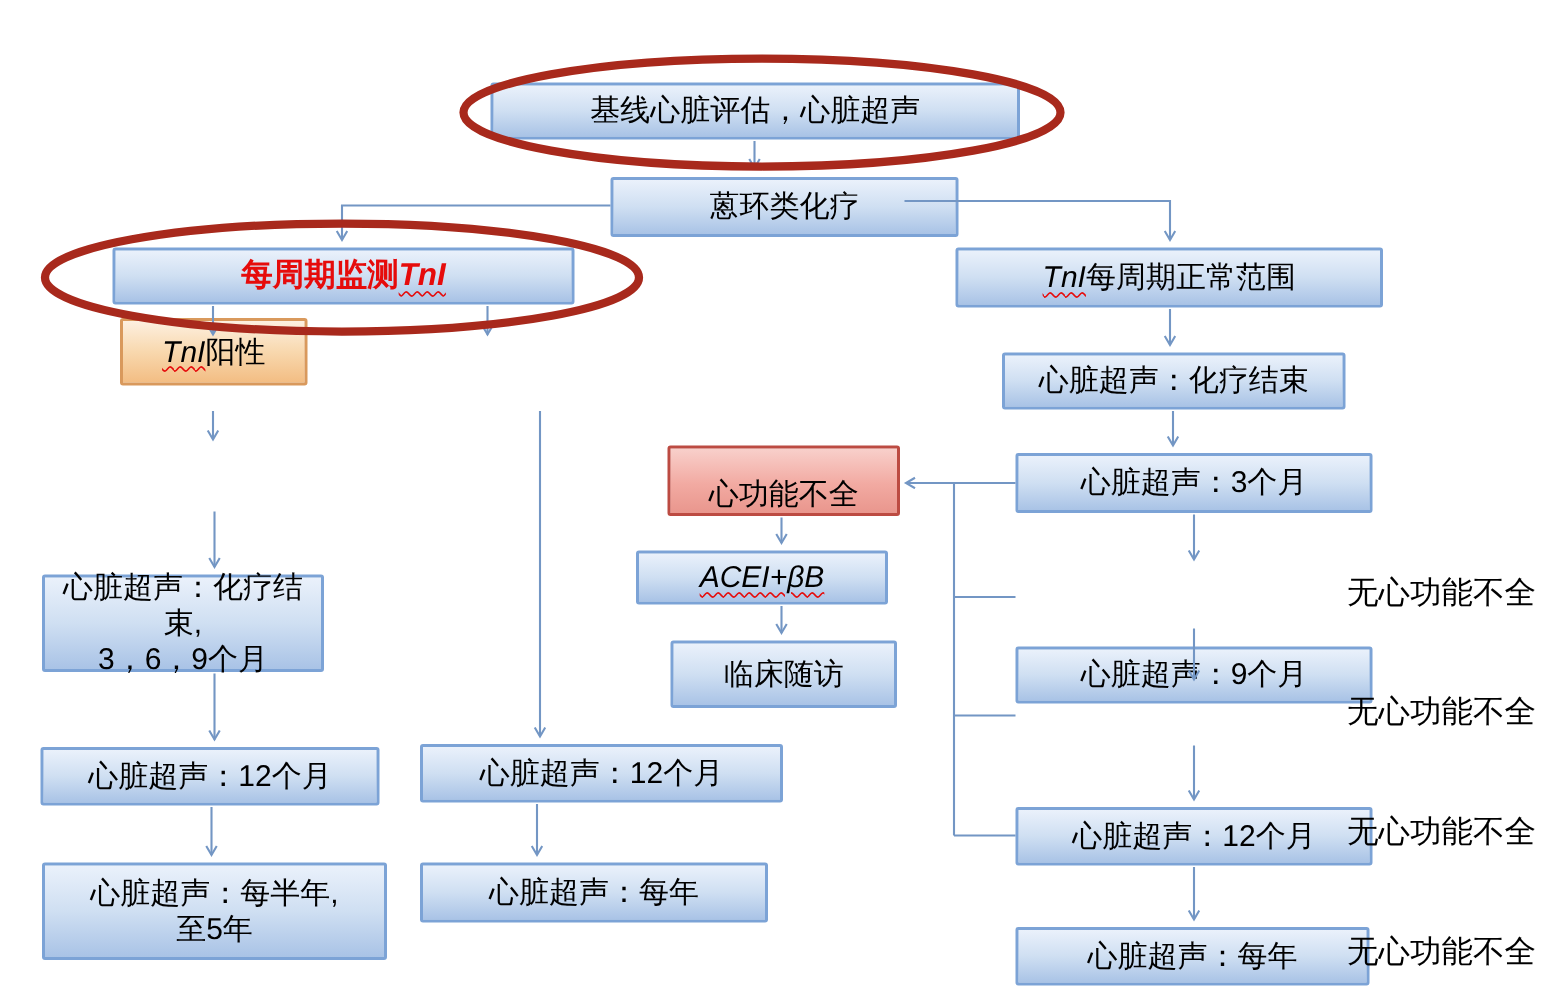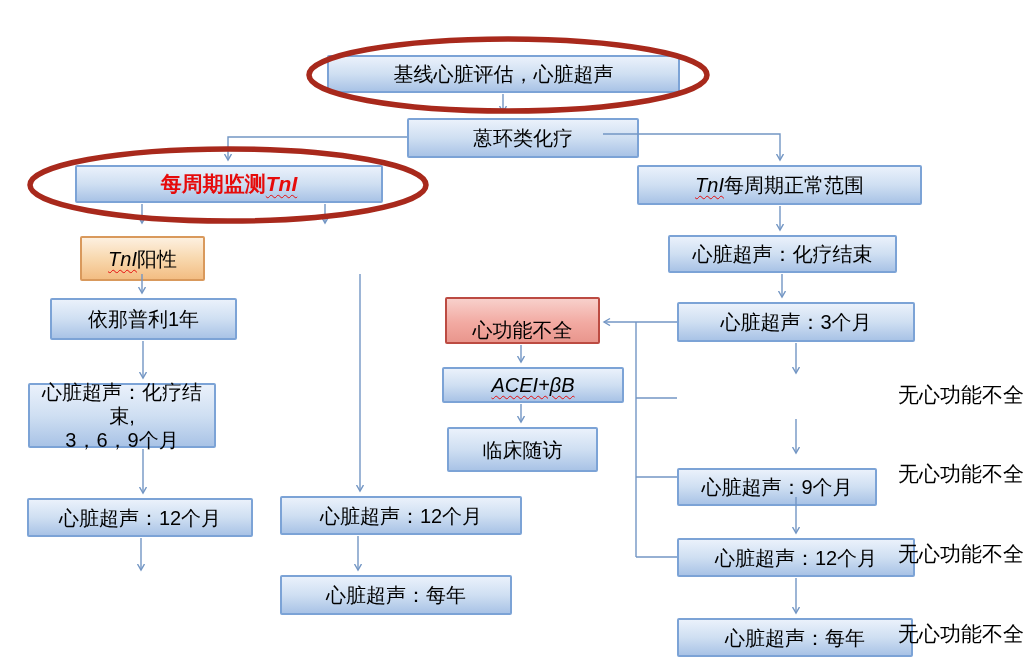--- a/index.html
+++ b/index.html
@@ -52,73 +52,74 @@
   </div>
 
   <div class="node" style="left:407px;top:118px;width:232px;height:40px">
     <span>蒽环类化疗</span>
   </div>
 
   <div class="node" style="left:75px;top:165px;width:308px;height:38px">
     <span><span class="alert">每周期监测</span><span class="alert sq">TnI</span></span>
   </div>
 
-  <div class="node orange" style="left:80px;top:236px;width:125px;height:45px">
+  <div class="node orange" style="left:80px;top:212px;width:125px;height:45px">
     <span><span class="sq">TnI</span><span>阳性</span></span>
   </div>
 
 
-  <div class="node" style="left:50px;top:298px;width:187px;height:42px">
-    <span>依那普利1年</span>
-  </div>
 
   <div class="node" style="left:28px;top:383px;width:188px;height:65px">
     <span>心脏超声：化疗结束,
 3，6，9个月</span>
   </div>
 
   <div class="node" style="left:27px;top:498px;width:226px;height:39px">
     <span>心脏超声：12个月</span>
   </div>
 
+  <div class="node" style="left:28px;top:575px;width:230px;height:65px">
+    <span>心脏超声：每半年,
+至5年</span>
+  </div>
 
   <div class="node" style="left:280px;top:496px;width:242px;height:39px">
     <span>心脏超声：12个月</span>
   </div>
 
   <div class="node" style="left:280px;top:575px;width:232px;height:40px">
     <span>心脏超声：每年</span>
   </div>
 
   <div class="node pink" style="left:445px;top:297px;width:155px;height:47px">
     <span>心功能不全</span>
   </div>
 
-  <div class="node" style="left:442px;top:367px;width:182px;height:36px">
+  <div class="node" style="left:424px;top:367px;width:168px;height:36px">
     <span class="sq">ACEI+βB</span>
   </div>
 
   <div class="node" style="left:447px;top:427px;width:151px;height:45px">
     <span>临床随访</span>
   </div>
 
   <div class="node" style="left:637px;top:165px;width:285px;height:40px">
     <span><span class="sq">TnI</span><span>每周期正常范围</span></span>
   </div>
 
   <div class="node" style="left:668px;top:235px;width:229px;height:38px">
     <span>心脏超声：化疗结束</span>
   </div>
 
   <div class="node" style="left:677px;top:302px;width:238px;height:40px">
     <span>心脏超声：3个月</span>
   </div>
 
 
-  <div class="node" style="left:677px;top:468px;width:200px;height:38px">
+  <div class="node" style="left:677px;top:431px;width:238px;height:38px">
     <span>心脏超声：9个月</span>
   </div>
 
   <div class="node" style="left:677px;top:538px;width:238px;height:39px">
     <span>心脏超声：12个月</span>
   </div>
 
   <div class="node" style="left:677px;top:618px;width:236px;height:39px">
     <span>心脏超声：每年</span>
   </div>

